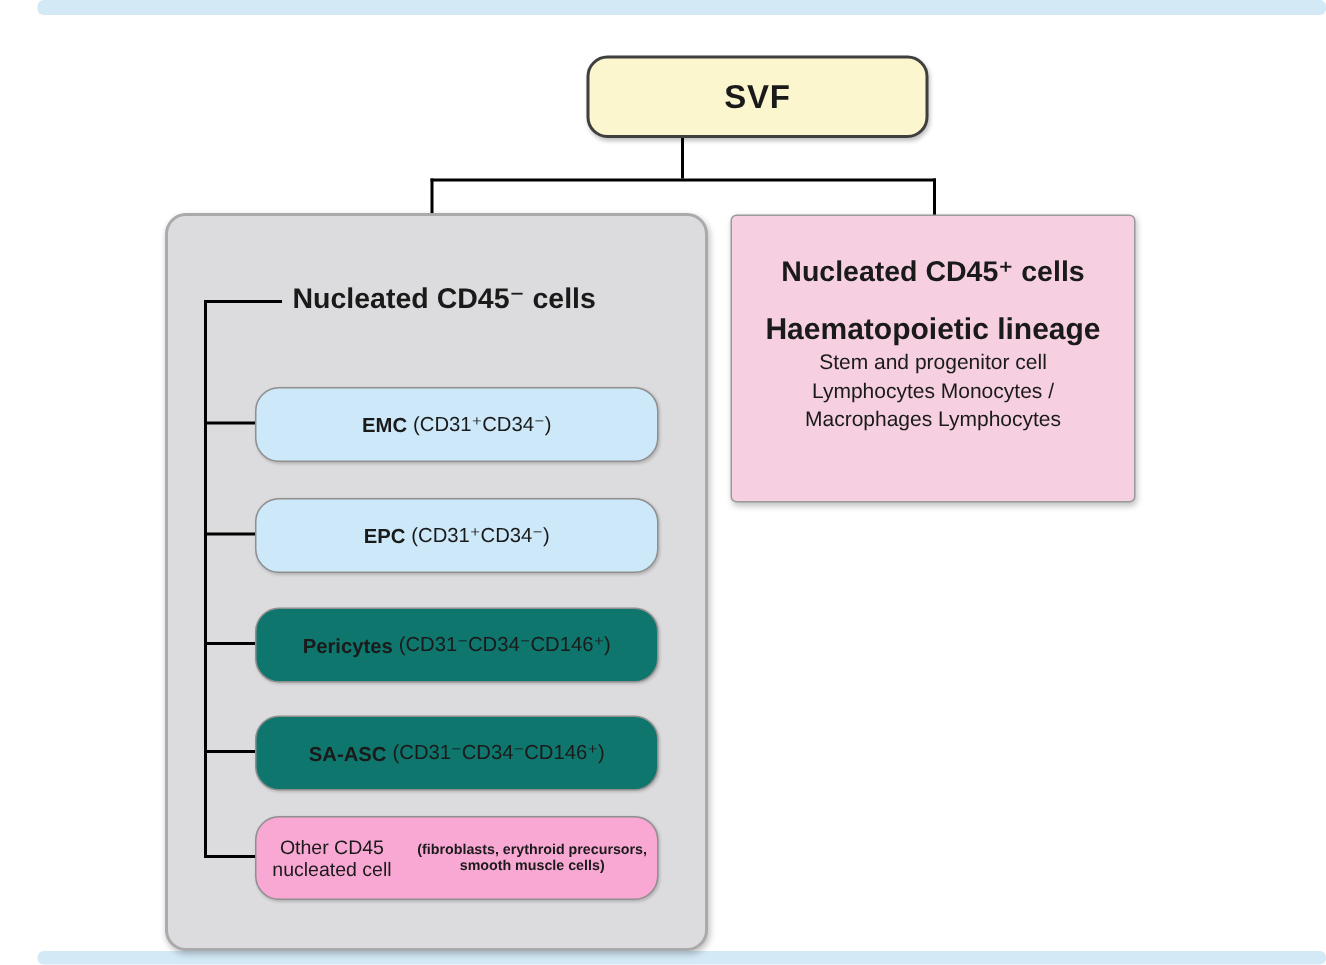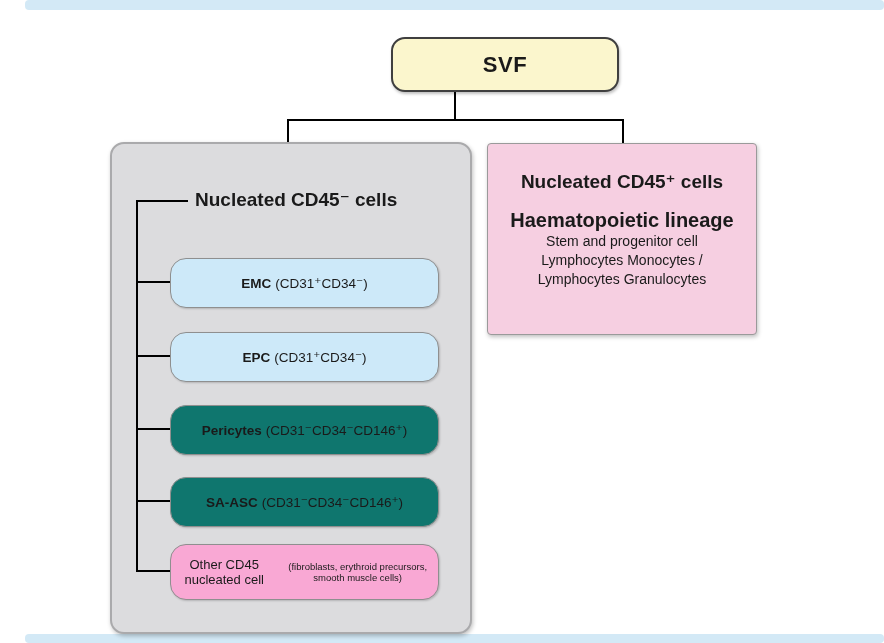--- a/index.html
+++ b/index.html
@@ -52,21 +52,21 @@
     border:1.5px solid #8f8f8f; border-radius:16px;
     display:flex; align-items:center; justify-content:center;
     font-size:13.5px; box-shadow:1px 1px 2px rgba(0,0,0,0.18);
     text-align:center;
   }
   .cell-box .name { font-weight:bold; margin-right:4px; white-space:pre; }
   .cell-box.light { background:#cde9f9; }
   .cell-box.mid   { background:#0f766e; }
   .cell-box.lav   { background:#f9a8d4; flex-direction:row; justify-content:center; }
   .cell-box.lav .other-title { font-size:13px; }
-  .cell-box.lav .other-sub { font-size:9.5px; margin-top:0; }
+  .cell-box.lav .other-sub { font-size:9.5px; margin-top:0;font-weight:bold; }
 </style>
 </head>
 <body>
 
 <div class="strip top"></div>
 <div class="strip bottom"></div>
 
 <div class="line" style="left:454px; top:88px; width:2px; height:31px;"></div>
 <div class="line" style="left:287px; top:119px; width:337px; height:2px;"></div>
 <div class="line" style="left:287px; top:119px; width:2px; height:24px;"></div>
@@ -111,14 +111,14 @@
 <div class="cell-box lav" style="top:544px; height:54px;">
   <span class="other-title">Other CD45 nucleated cell</span>
   <span class="other-sub">(fibroblasts, erythroid precursors, smooth muscle cells)</span>
 </div>
 
 <div class="right-panel">
   <div class="right-heading">Nucleated CD45⁺ cells</div>
   <div class="right-lineage">Haematopoietic lineage</div>
   <div class="right-line">Stem and progenitor cell</div>
   <div class="right-line">Lymphocytes Monocytes /</div>
-  <div class="right-line">Lymphocytes Granulocytes</div>
+  <div class="right-line">Macrophages Lymphocytes</div>
 </div>
 
 </body></html>

